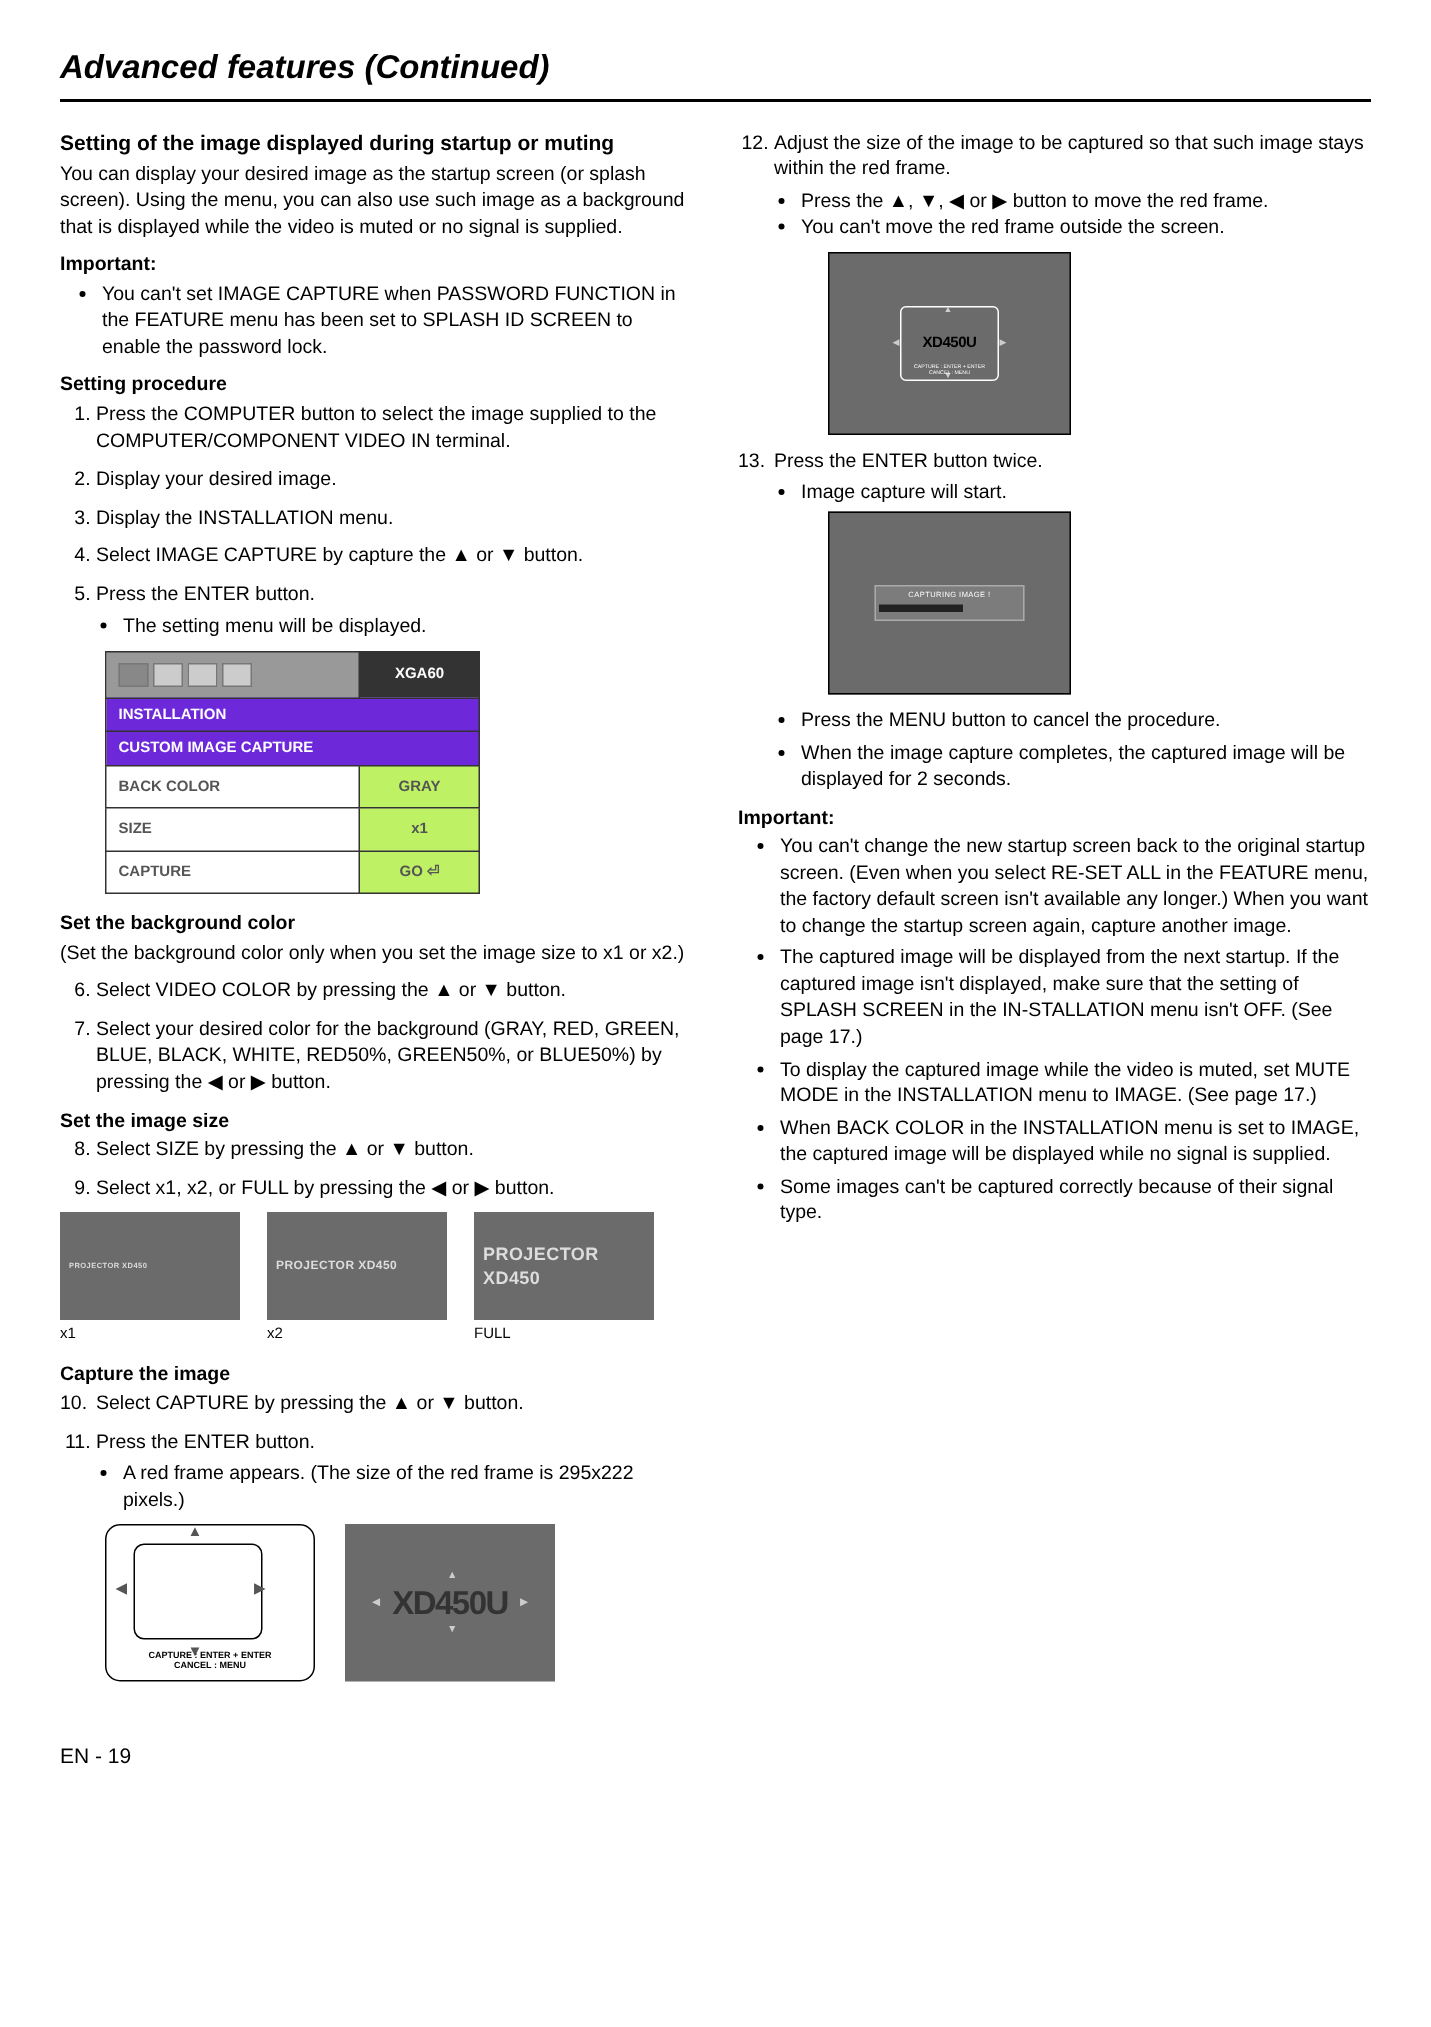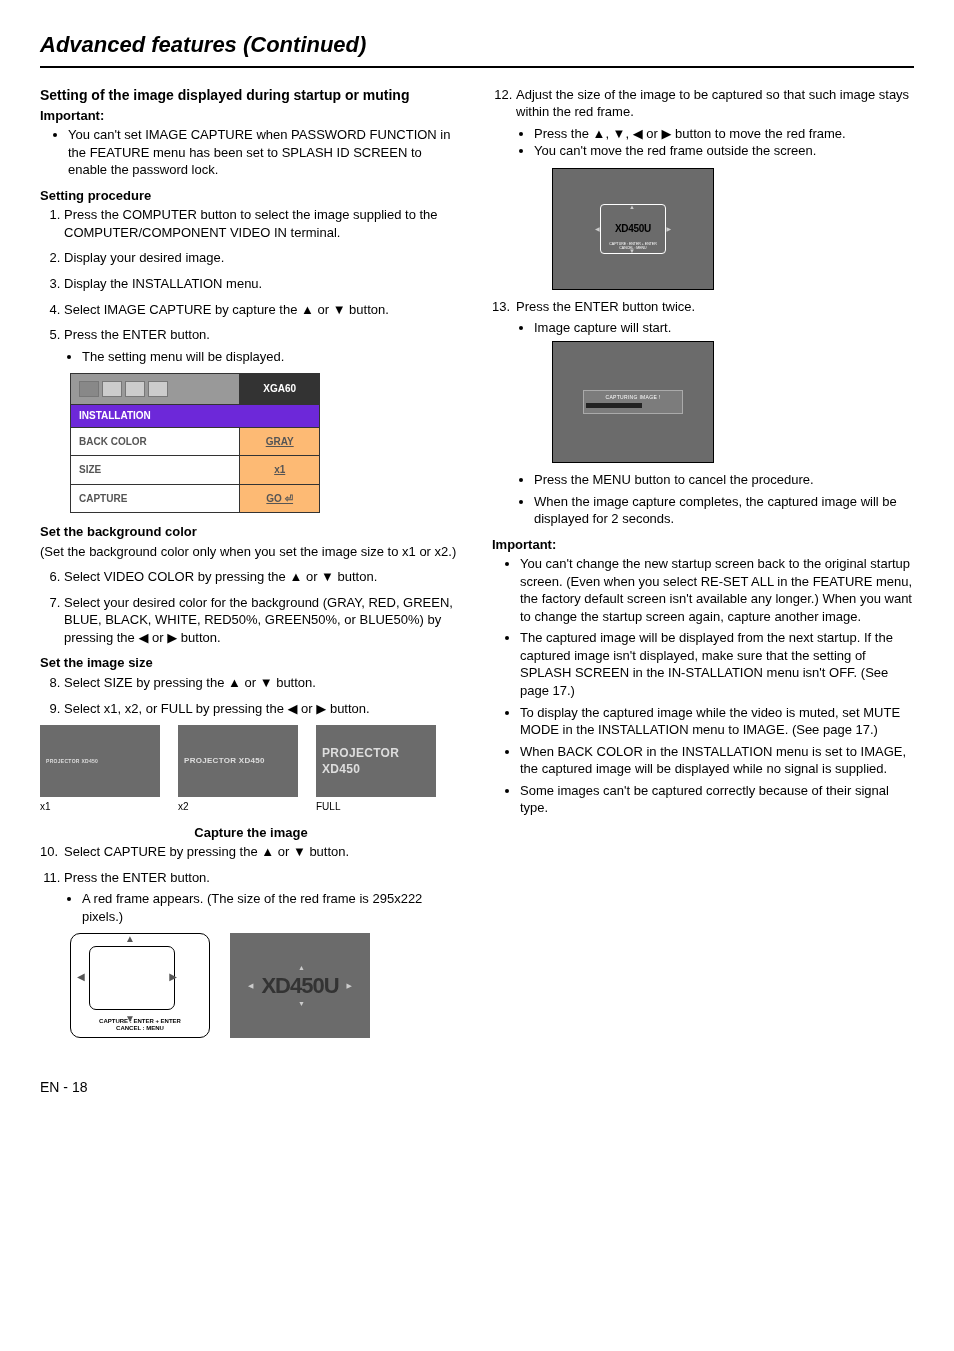--- a/index.html
+++ b/index.html
@@ -88,22 +88,21 @@
   }
   .mt-body-label {
     color: #555;
     font-weight: bold;
     background: #fff;
   }
   .mt-body-val {
     text-align: center;
     color: #555;
     font-weight: bold;
-    background: #fdba74;
-    text-decoration: underline;
+    background: #bef264;
   }
   .icon-row {
     display: inline-flex;
     gap: 3px;
     align-items: center;
     vertical-align: middle;
   }
   .mini-icon {
     width: 18px;
     height: 14px;
@@ -270,20 +269,21 @@
 <body>
 
 <h1 class="page-title">Advanced features (Continued)</h1>
 <hr class="title-rule">
 
 <div class="columns">
 
   <div class="col">
 
     <p class="section-title-lg">Setting of the image displayed during startup or muting</p>
+    <p>You can display your desired image as the startup screen (or splash screen). Using the menu, you can also use such image as a background that is displayed while the video is muted or no signal is supplied.</p>
 
     <p class="h-bold">Important:</p>
     <ul class="bullets">
       <li>You can't set IMAGE CAPTURE when PASSWORD FUNCTION in the FEATURE menu has been set to SPLASH ID SCREEN to enable the password lock.</li>
     </ul>
 
     <p class="h-bold">Setting procedure</p>
     <ol class="steps">
       <li>Press the COMPUTER button to select the image supplied to the COMPUTER/COMPONENT VIDEO IN terminal.</li>
       <li>Display your desired image.</li>
@@ -306,20 +306,23 @@
             <span class="mini-icon"></span>
             <span class="mini-icon"></span>
             <span class="mini-icon"></span>
           </span>
         </td>
         <td class="mt-top-right">XGA60</td>
       </tr>
       <tr class="mt-header-row">
             <td colspan="2">INSTALLATION</td>
           </tr>
+      <tr class="mt-header-row">
+            <td colspan="2">CUSTOM IMAGE CAPTURE</td>
+          </tr>
       <tr>
         <td class="mt-body-label">BACK COLOR</td>
         <td class="mt-body-val">GRAY</td>
       </tr>
       <tr>
         <td class="mt-body-label">SIZE</td>
         <td class="mt-body-val">x1</td>
       </tr>
       <tr>
         <td class="mt-body-label">CAPTURE</td>
@@ -349,21 +352,21 @@
       <div class="thumb-wrap">
         <div class="thumb med-text">PROJECTOR XD450</div>
         <div class="thumb-label">x2</div>
       </div>
       <div class="thumb-wrap">
         <div class="thumb" style="font-size:12px;justify-content:flex-start;">PROJECTOR XD450</div>
         <div class="thumb-label">FULL</div>
       </div>
     </div>
 
-    <p class="h-bold" style="margin-top:10px;text-align:center;">Capture the image</p>
+    <p class="h-bold" style="margin-top:10px;">Capture the image</p>
     <div style="display:flex;">
       <span style="width:24px;">10.</span>
       <span>Select CAPTURE by pressing the ▲ or ▼ button.</span>
     </div>
     <ol class="steps" start="11" style="margin-top:8px;">
       <li>
         <span>Press the ENTER button.</span>
         <ul class="sub-bullets">
           <li>A red frame appears.  (The size of the red frame is 295x222 pixels.)</li>
         </ul>
@@ -442,13 +445,13 @@
       <li>You can't change the new startup screen back to the original startup screen.  (Even when you select RE-SET ALL in the FEATURE menu, the factory default screen isn't available any longer.)  When you want to change the startup screen again, capture another image.</li>
       <li>The captured image will be displayed from the next startup.  If the captured image isn't displayed, make sure that the setting of SPLASH SCREEN in the IN-STALLATION menu isn't OFF.  (See page 17.)</li>
       <li>To display the captured image while the video is muted, set MUTE MODE in the INSTALLATION menu to IMAGE.  (See page 17.)</li>
       <li>When BACK COLOR in the INSTALLATION menu is set to IMAGE, the captured image will be displayed while no signal is supplied.</li>
       <li>Some images can't be captured correctly because of their signal type.</li>
     </ul>
 
   </div>
 </div>
 
-<div class="footer">EN - 18</div>
+<div class="footer">EN - 19</div>
 
 </body></html>

